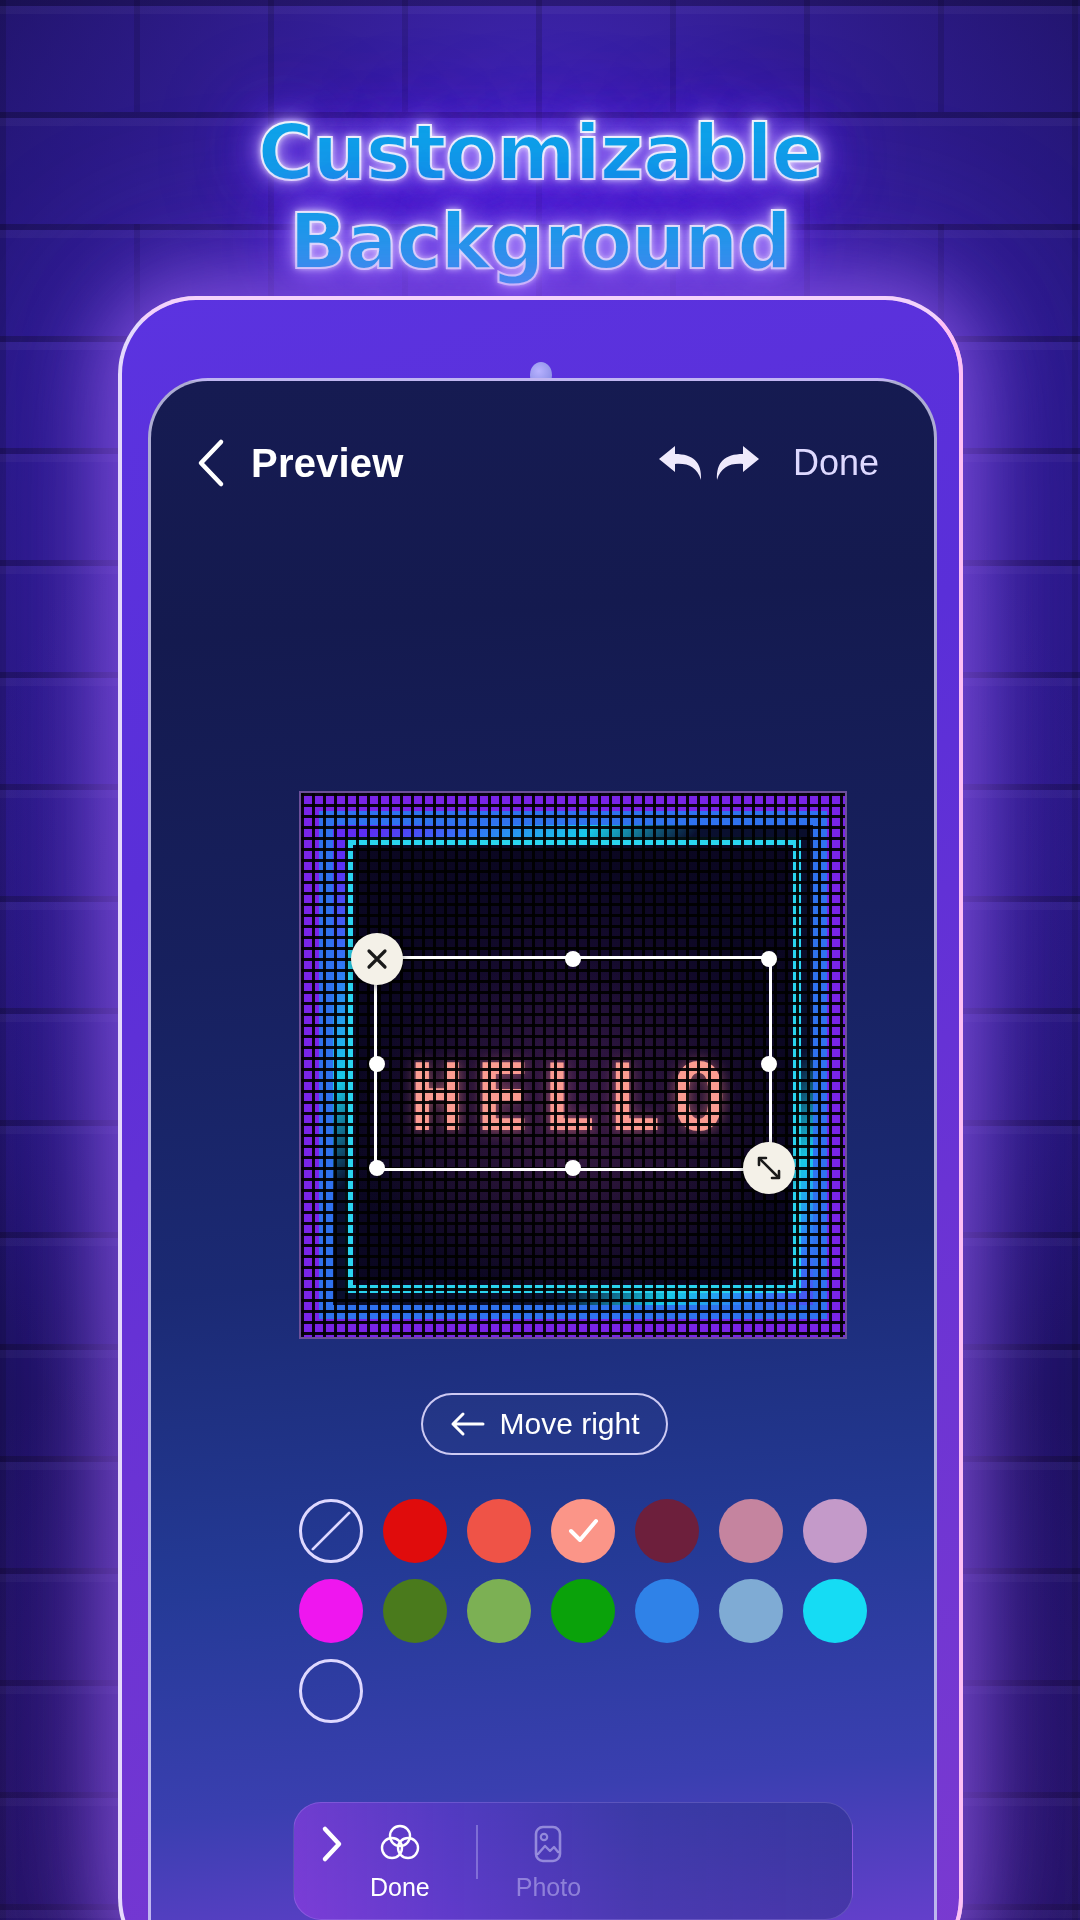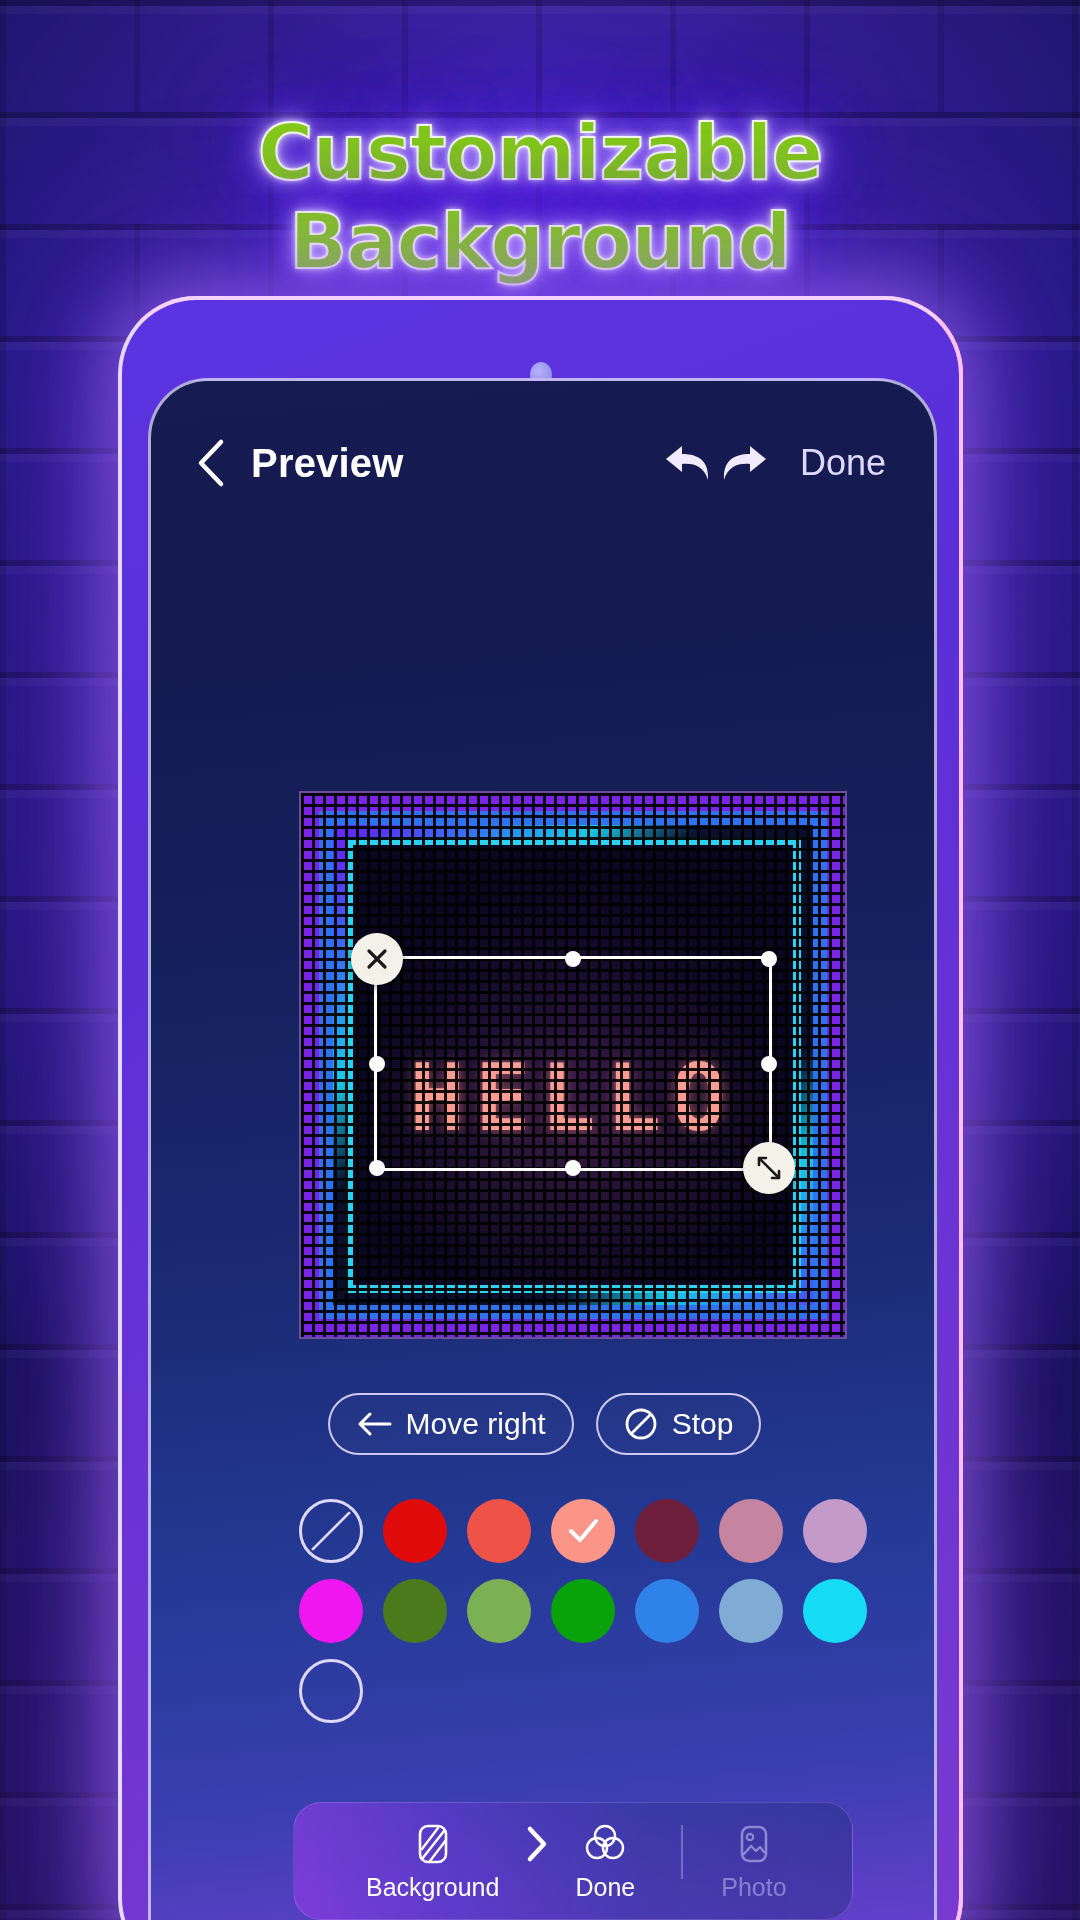--- a/index.html
+++ b/index.html
@@ -47,21 +47,21 @@
     position:absolute; inset:0;
     background:radial-gradient(90% 58% at 50% 52%, rgba(90,60,230,.30) 0%, rgba(20,10,70,0) 62%),
                radial-gradient(120% 60% at 50% 100%, rgba(120,50,210,.40) 0%, rgba(0,0,0,0) 60%);
   }
 
   
   .headline{
     position:absolute; left:0; right:0; top:108px;
     text-align:center;
     font-size:76px; font-weight:bold; letter-spacing:-1px;
-    color:#84cc16;
+    color:#0ea5e9;
     font-family:"DejaVu Sans", sans-serif;
     text-shadow:
       0 0 6px #ffffff,
       0 0 18px #c9b4ff,
       0 0 34px #8a5cff,
       0 0 62px #6a2fff,
       0 0 96px #5a1ff0;
     -webkit-text-stroke:2px rgba(255,255,255,.9);
   }
 
@@ -98,21 +98,21 @@
     position:absolute; left:26px; top:78px; width:789px; height:1572px;
     border-radius:60px 60px 0 0;
     border:3px solid rgba(225,222,255,.75);
     border-bottom:none;
     background:linear-gradient(175deg,#161b52 0%, #141a4f 16%, #17205e 36%, #1b2a74 56%, #243a96 74%, #3a3fb0 88%, #6b3fd0 100%);
     overflow:hidden;
   }
 
   
   .toolbar{
-    position:absolute; left:0; right:8px; top:42px; height:80px;
+    position:absolute; left:0; right:15px; top:42px; height:80px;
     display:flex; align-items:center;
   }
   .tb-back{ margin-left:36px; width:48px; height:48px; display:flex; align-items:center; justify-content:center; cursor:pointer; }
   .tb-title{ margin-left:16px; font-size:40px; font-weight:bold; color:#fff; letter-spacing:.2px; }
   .tb-spacer{ flex:1; }
   .tb-icon{ width:56px; height:56px; display:flex; align-items:center; justify-content:center; cursor:pointer; }
   .tb-done{ margin-left:28px; margin-right:40px; font-size:36px; color:#ded9ff; cursor:pointer; }
 
   
   .led-wrap{
@@ -318,27 +318,20 @@
 
       <div class="move-row">
 
         <div class="pill">
           <svg width="36" height="28" viewBox="0 0 36 28">
             <path d="M34 14 L4 14 M14 4 L4 14 L14 24" fill="none" stroke="#fff" stroke-width="3" stroke-linecap="round" stroke-linejoin="round"></path>
           </svg>
           <span>Move right</span>
         </div>
 
-        <div class="pill">
-          <svg width="34" height="34" viewBox="0 0 34 34">
-            <circle cx="17" cy="17" r="14" fill="none" stroke="#fff" stroke-width="2.8"></circle>
-            <path d="M7.5 26.5 L26.5 7.5" stroke="#fff" stroke-width="2.8" stroke-linecap="round"></path>
-          </svg>
-          <span>Stop</span>
-        </div>
 
       </div>
 
       <div class="sw-grid" id="swatches">
           <div class="sw-row">
             <div class="sw outline">
               <svg width="64" height="64" viewBox="0 0 64 64">
                 <path d="M12 52 L52 12" stroke="#ded8ff" stroke-width="3" stroke-linecap="round"></path>
               </svg>
             </div>
@@ -362,27 +355,20 @@
             <div class="sw" style="background: rgb(127, 171, 212);"></div>
             <div class="sw" style="background: rgb(21, 220, 244);"></div>
           </div>
           <div class="sw-row">
             <div class="sw outline"></div>
           </div>
         </div>
 
       <div class="botbar">
 
-        <div class="bb-item" style="margin-left:72px;">
-          <svg width="46" height="46" viewBox="0 0 46 46">
-            <rect x="10" y="5" width="26" height="36" rx="8" fill="none" stroke="#fff" stroke-width="2.6"></rect>
-            <path d="M12 28 L28 7 M12 38 L34 10 M20 40 L36 19" stroke="#fff" stroke-width="2.4" stroke-linecap="round"></path>
-          </svg>
-          <div class="bb-label">Background</div>
-        </div>
 
         <div class="bb-chev" style="margin:0 26px 26px 26px;">
           <svg width="24" height="40" viewBox="0 0 24 40">
             <path d="M5 5 L19 20 L5 35" fill="none" stroke="#fff" stroke-width="4.5" stroke-linecap="round" stroke-linejoin="round"></path>
           </svg>
         </div>
 
         <div class="bb-item">
           <svg width="46" height="46" viewBox="0 0 46 46">
             <circle cx="23" cy="15" r="10" fill="none" stroke="#fff" stroke-width="2.4"></circle>

